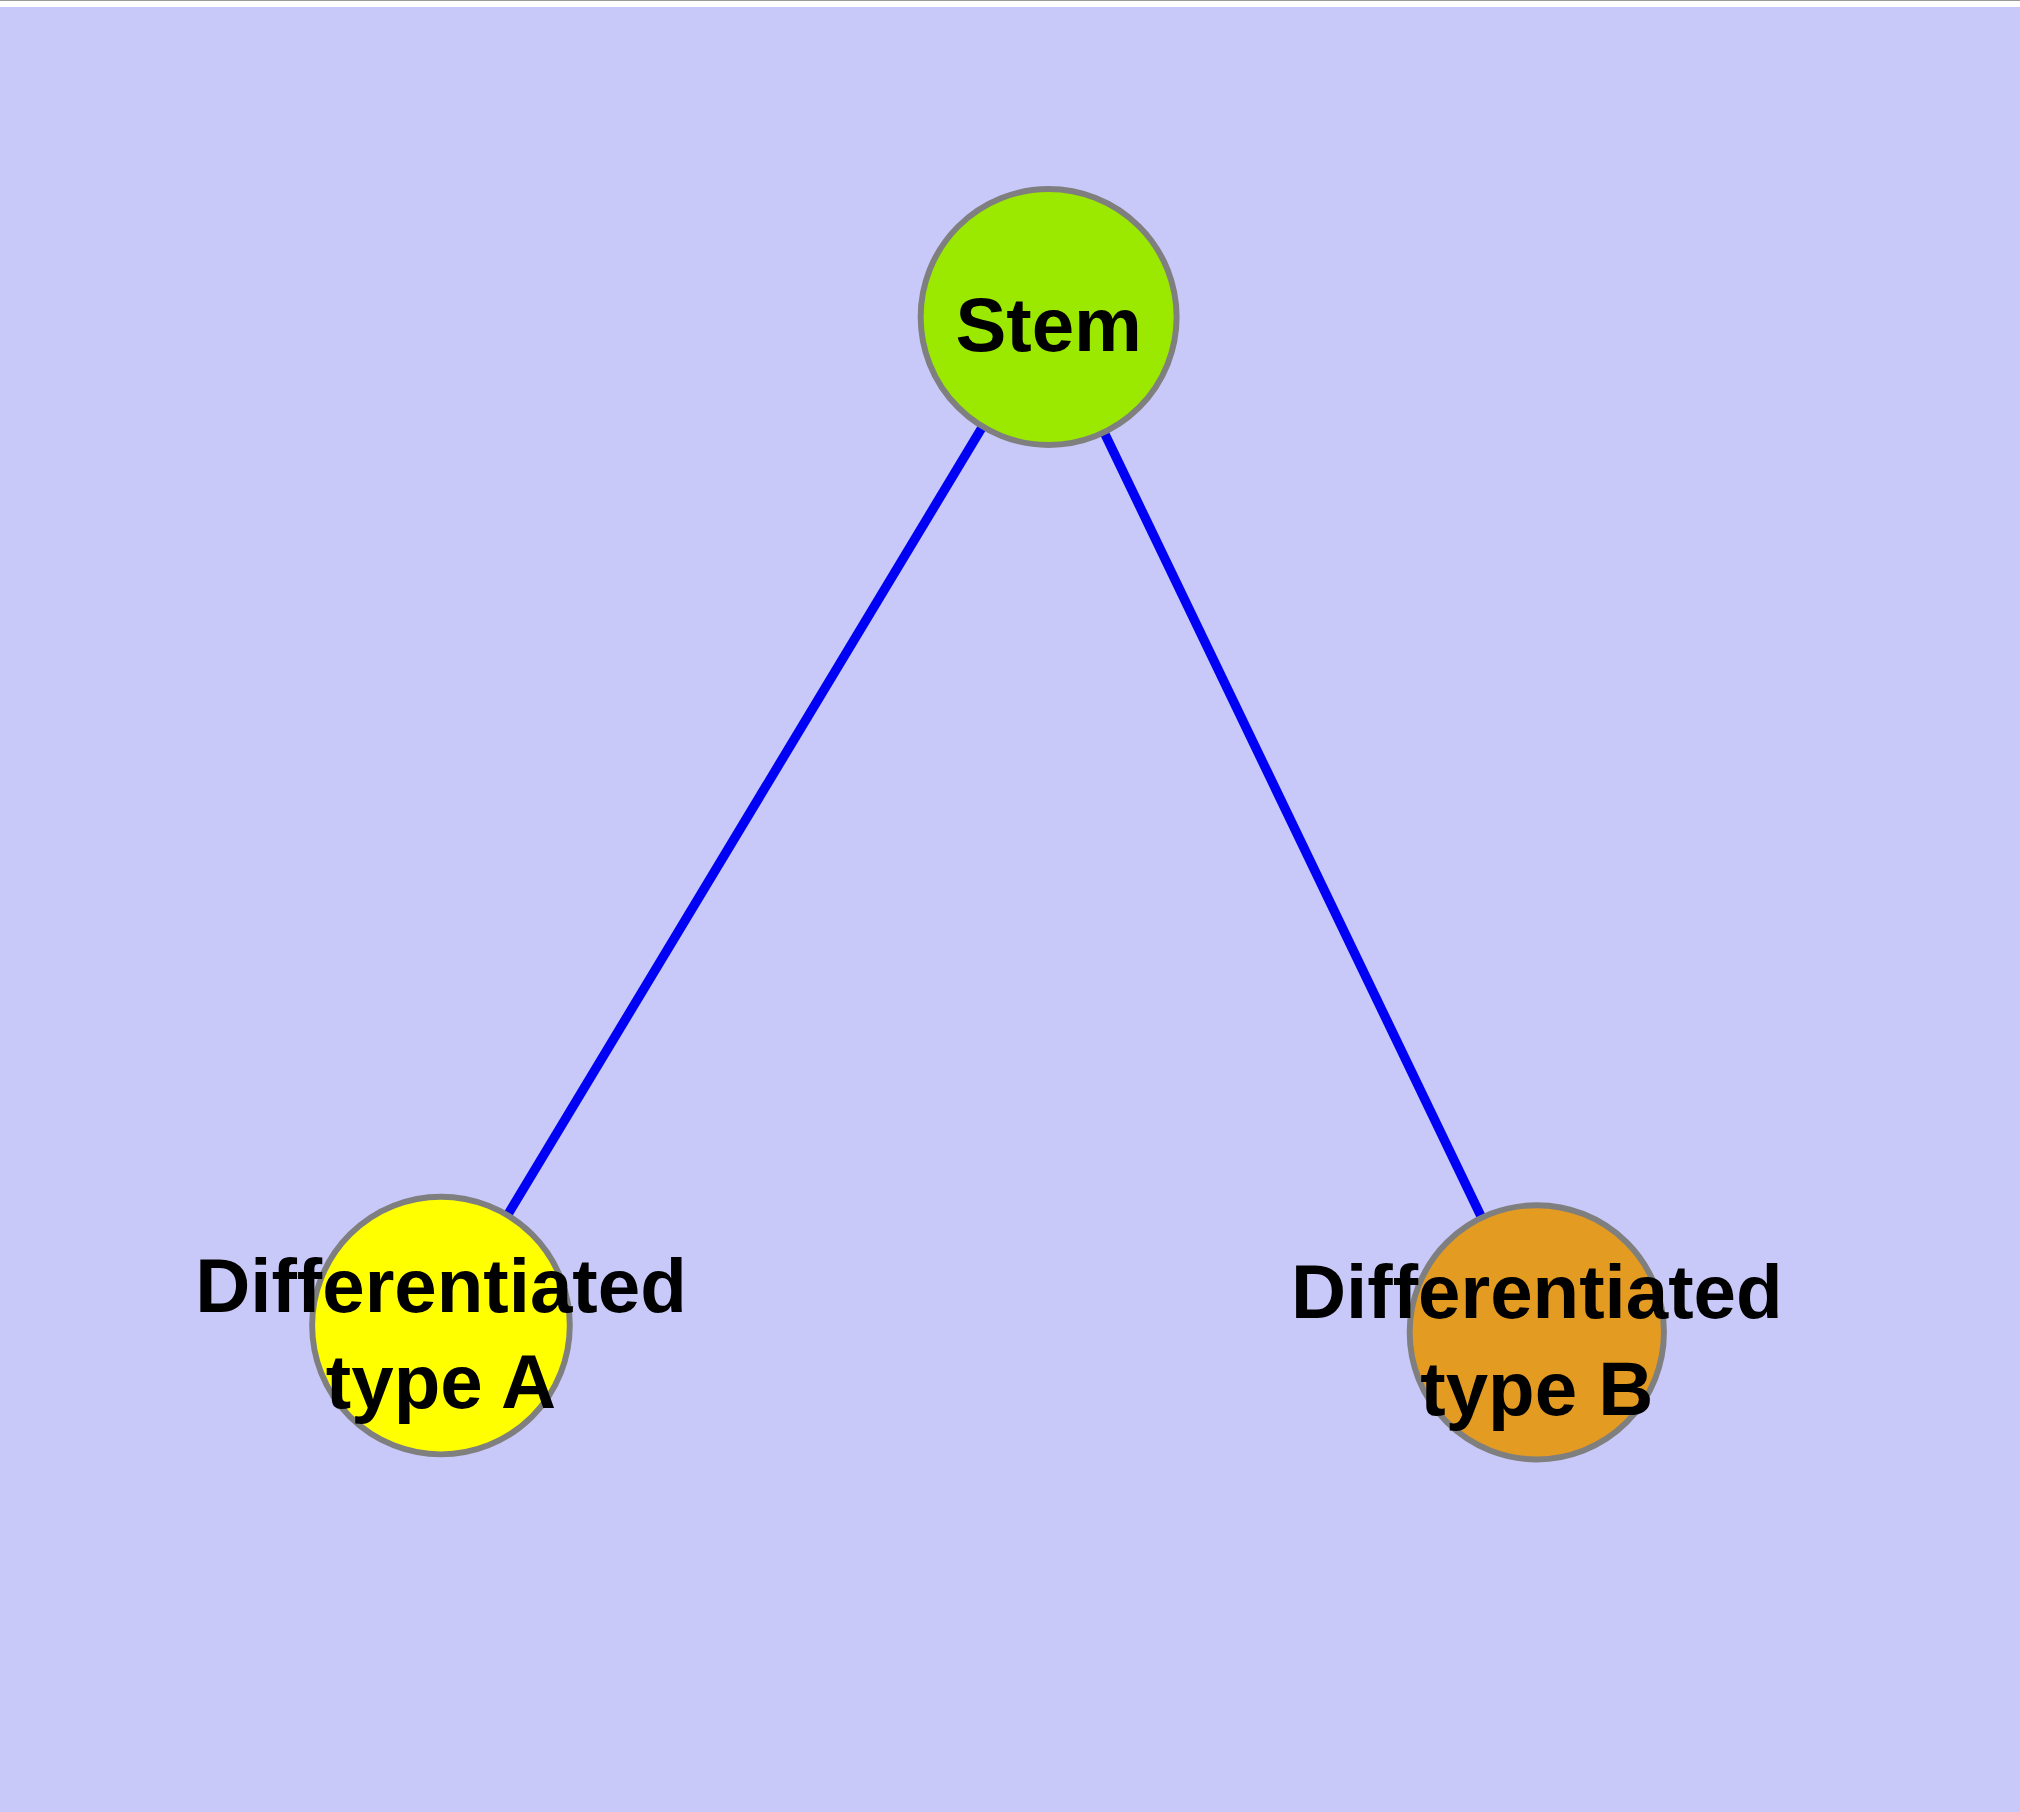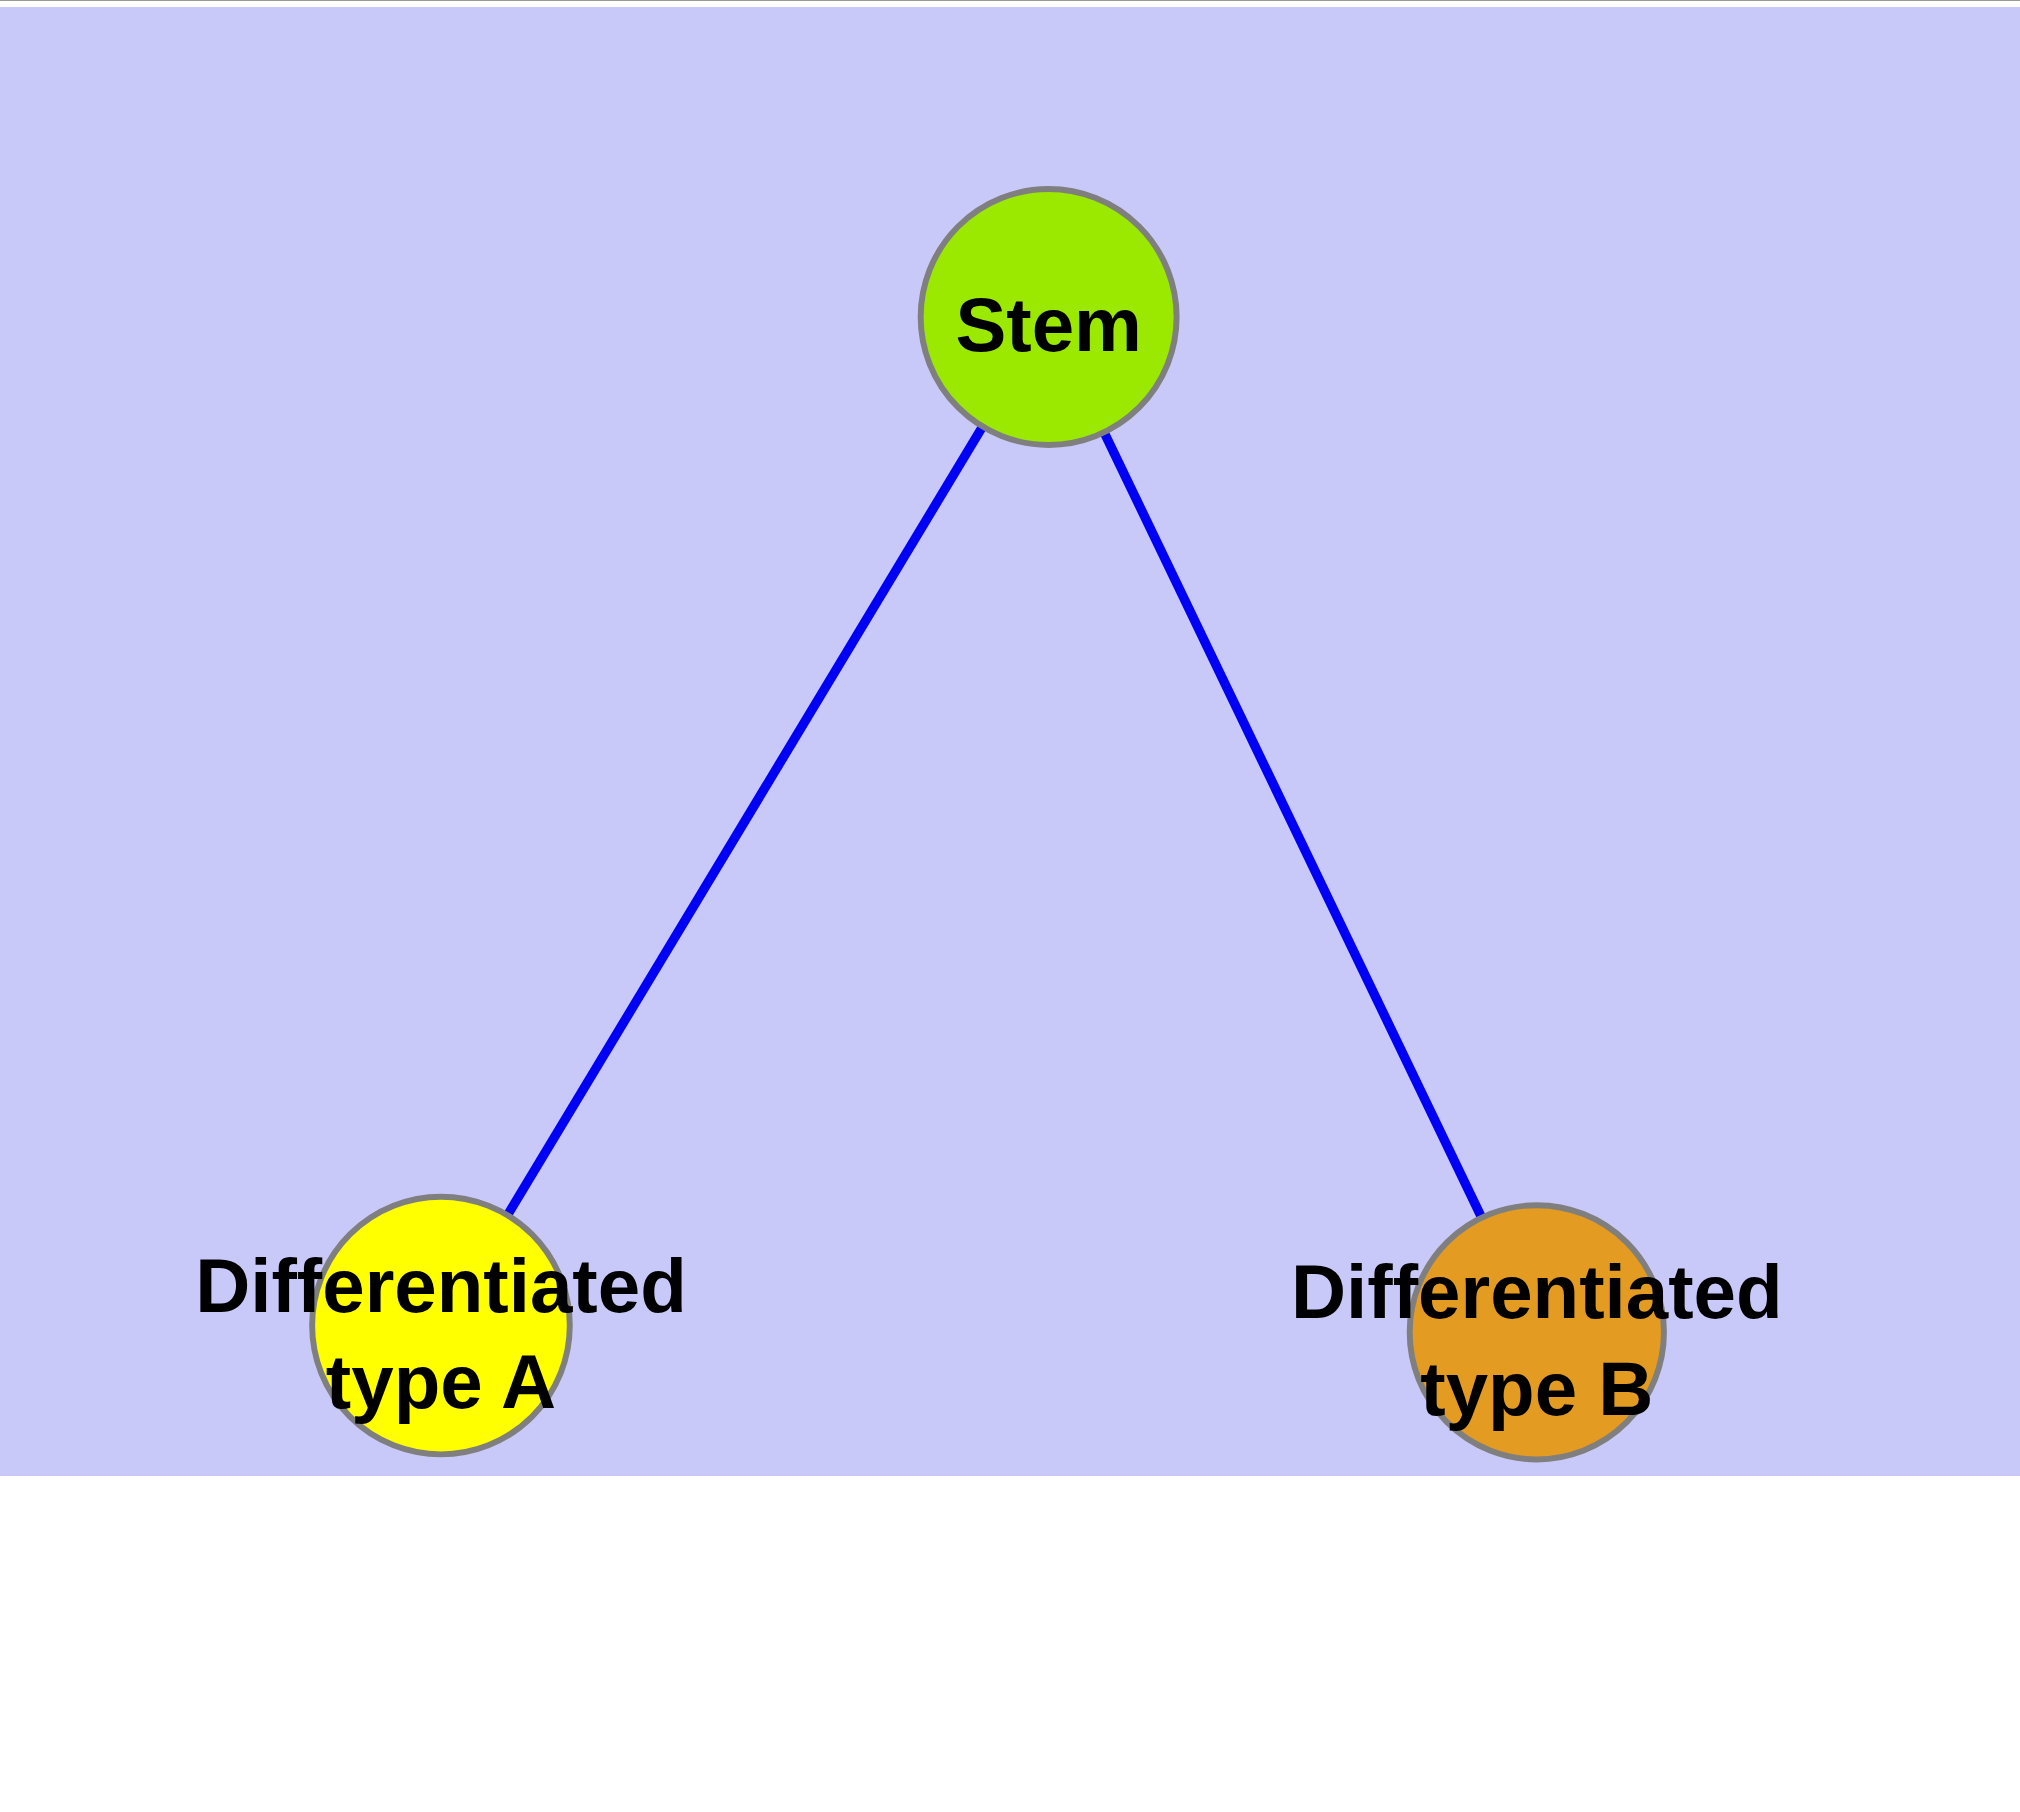--- a/index.html
+++ b/index.html
@@ -6,21 +6,21 @@
     margin: 0;
     padding: 0;
     width: 2021px;
     height: 1812px;
     overflow: hidden;
     font-family: "Liberation Sans", sans-serif;
   }
   .page {
     position: relative;
     width: 2021px;
-    height: 1476px;
+    height: 1812px;
     text-decoration: underline;
   }
   .canvas {
     position: absolute;
     top: 6.8px;
     left: 0;
     right: 0;
     bottom: 0;
   }
   .top-strip {

